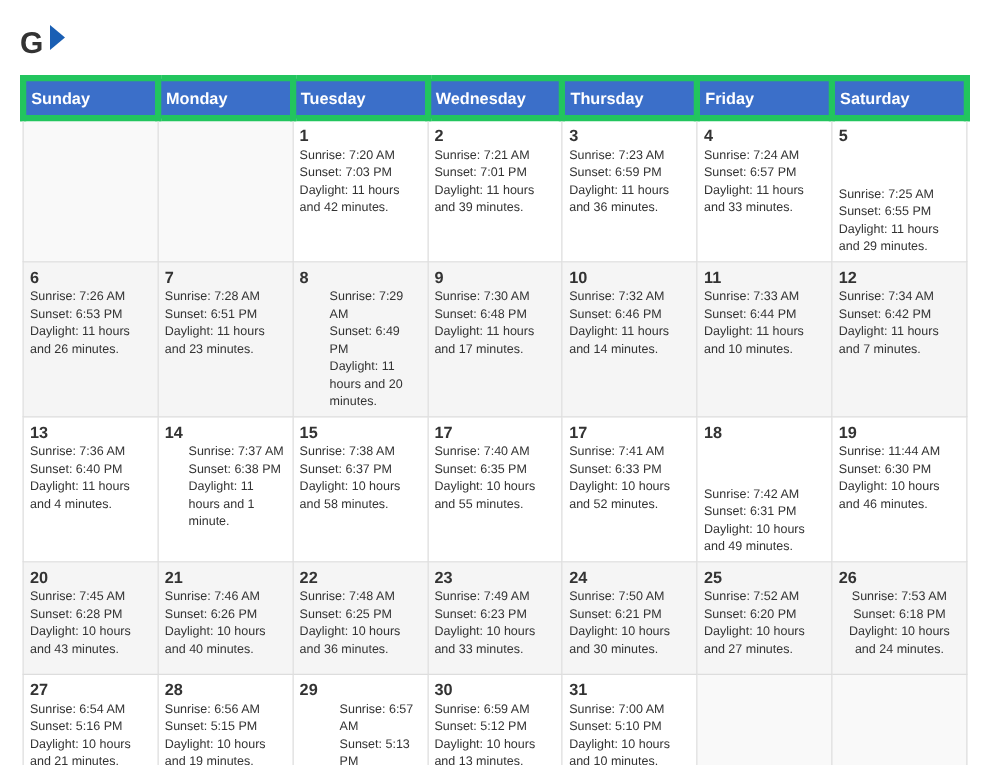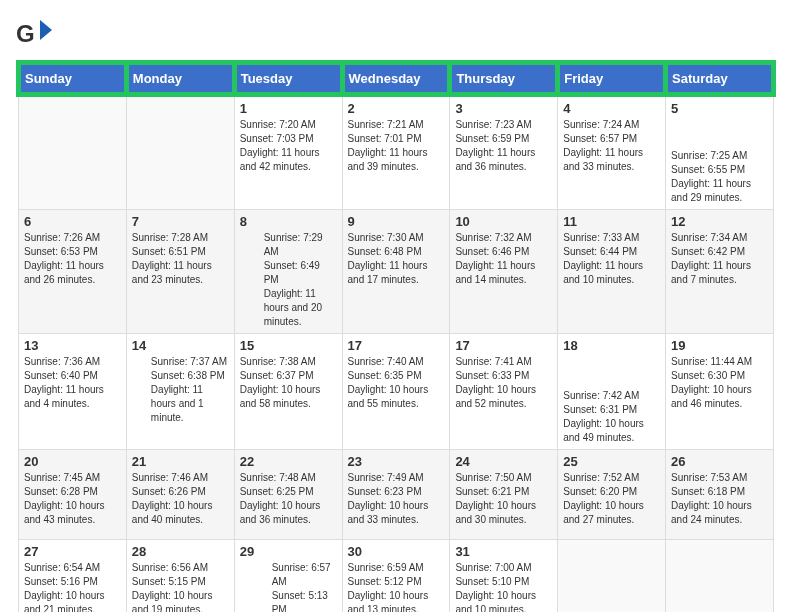--- a/index.html
+++ b/index.html
@@ -270,21 +270,21 @@
 Daylight: 10 hours and 30 minutes.</div>
         </td>
         <td>
           <span class="day-num">25</span>
           <div class="day-info" style="white-space: pre-line;">Sunrise: 7:52 AM
 Sunset: 6:20 PM
 Daylight: 10 hours and 27 minutes.</div>
         </td>
         <td>
           <span class="day-num">26</span>
-          <div class="day-info" style="white-space: pre-line;">Sunrise: 7:53 AM
+          <div class="day-info" style="white-space: pre-line; text-align: center;">Sunrise: 7:53 AM
 Sunset: 6:18 PM
 Daylight: 10 hours and 24 minutes.</div>
         </td>
       </tr>
       <tr>
         <td>
           <span class="day-num">27</span>
           <div class="day-info" style="white-space: pre-line;">Sunrise: 6:54 AM
 Sunset: 5:16 PM
 Daylight: 10 hours and 21 minutes.</div>

